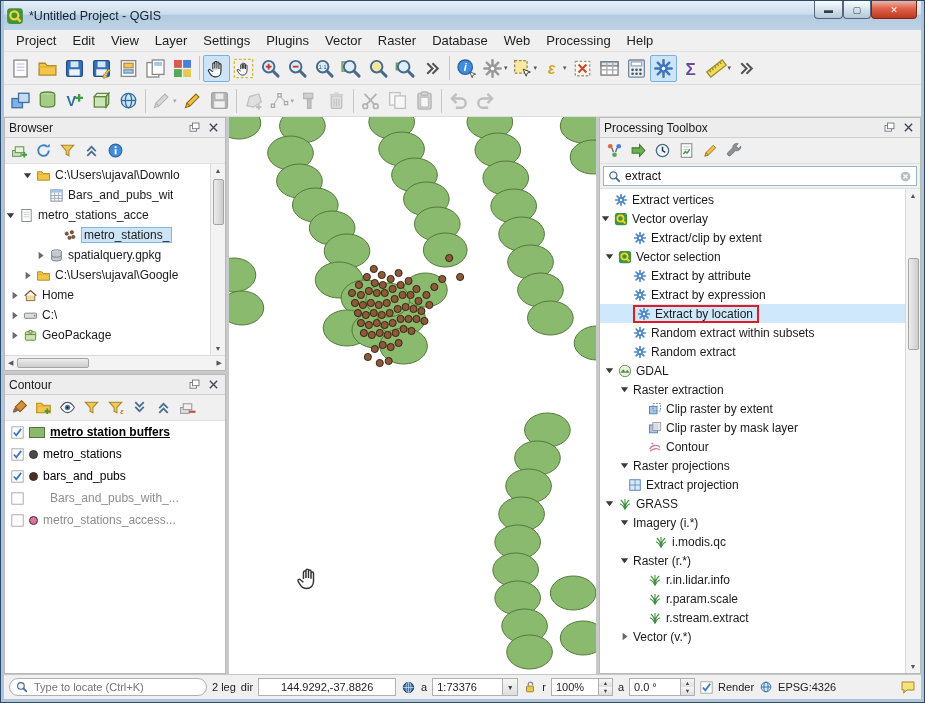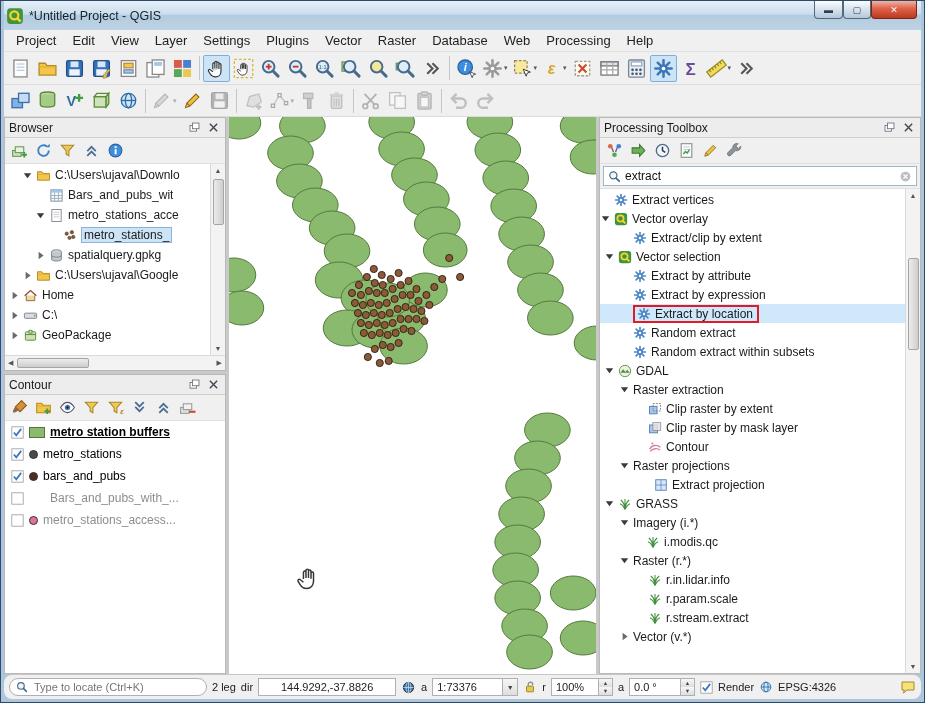--- a/index.html
+++ b/index.html
@@ -59,21 +59,21 @@
   .layers-body{flex:1;background:#fff;}
   
   .searchrow{height:25px;display:flex;align-items:center;background:#f0f0f0;padding:2px 3px;border-bottom:1px solid #e0e0e0;}
   .searchbox{flex:1;height:20px;background:#fff;border:1px solid #9fb6c9;display:flex;align-items:center;gap:4px;padding:0 4px;}
   .searchbox input{flex:1;border:none;outline:none;font-size:12px;padding:0;background:transparent;color:#111;}
   
   .map{flex:1;position:relative;background:#fff;overflow:hidden;}
   .map svg.mapsvg{position:absolute;left:0;top:0;}
   .cursor{position:absolute;left:66px;top:448px;}
   
-  .status{height:25px;display:flex;align-items:center;gap:5px;padding:0 5px;font-size:11px;color:#222;background:#f0f0f0;border-top:1px solid #c6c6c6;border-radius:8px;}
+  .status{height:25px;display:flex;align-items:center;gap:5px;padding:0 5px;font-size:11px;color:#222;background:#f0f0f0;border-top:1px solid #c6c6c6;}
   .locator{width:198px;height:18px;border:1px solid #b0b0b0;border-radius:9px;background:#fff;display:flex;align-items:center;gap:4px;padding:0 6px;overflow:hidden;}
   .locator input{border:none;outline:none;font-size:11px;color:#9a9a9a;width:100%;background:transparent;}
   .sbox{height:18px;border:1px solid #b0b0b0;background:#fff;display:flex;align-items:center;font-size:11px;}
   .coord{width:138px;justify-content:center;}
   .combo{width:86px;justify-content:space-between;padding-left:4px;}
   .carr{width:15px;height:16px;background:linear-gradient(#f7f7f7,#dedede);border-left:1px solid #b0b0b0;display:flex;align-items:center;justify-content:center;font-size:7px;color:#444;}
   .spinbox{justify-content:space-between;padding-left:4px;}
   .spin{display:flex;flex-direction:column;border-left:1px solid #b0b0b0;}
   .spin span{width:13px;height:8px;display:flex;align-items:center;justify-content:center;font-size:5.5px;color:#444;background:linear-gradient(#f7f7f7,#dedede);}
   .chk{width:13px;height:13px;}
@@ -519,21 +519,21 @@
                     <rect x="2" y="2" width="12" height="12" fill="#fff" stroke="#7a8a9a"></rect>
                     <rect x="2" y="2" width="12" height="3" fill="#9ec6ea"></rect>
                     <line x1="2" y1="8" x2="14" y2="8" stroke="#99aabb"></line>
                     <line x1="2" y1="11" x2="14" y2="11" stroke="#99aabb"></line>
                     <line x1="6" y1="5" x2="6" y2="14" stroke="#99aabb"></line>
                     <line x1="10" y1="5" x2="10" y2="14" stroke="#99aabb"></line>
                   </svg>
                 </span>
                 <span class="tlabel">Bars_and_pubs_wit</span>
               </div>
-              <div class="trow" style="padding-left:30px">
+              <div class="trow" style="">
                 <span class="arr">
                   <svg width="9" height="9" viewBox="0 0 9 9">
                     <path d="M0.8 2.2 H8.2 L4.5 7.2z" fill="#3a3a3a"></path>
                   </svg>
                 </span>
                 <span class="icon">
                   <svg viewBox="0 0 16 16" width="15" height="15">
                     <rect x="3" y="1.6" width="10" height="12.8" fill="#fdfdfd" stroke="#8a8a8a"></rect>
                     <line x1="5" y1="4.6" x2="11" y2="4.6" stroke="#c2cedd"></line>
                     <line x1="5" y1="7" x2="11" y2="7" stroke="#c2cedd"></line>
@@ -1070,37 +1070,37 @@
                     <g stroke="#4b86c4" stroke-width="1.9" stroke-linecap="round">
                       <line x1="8" y1="1.8" x2="8" y2="14.2"></line>
                       <line x1="1.8" y1="8" x2="14.2" y2="8"></line>
                       <line x1="3.6" y1="3.6" x2="12.4" y2="12.4"></line>
                       <line x1="12.4" y1="3.6" x2="3.6" y2="12.4"></line>
                     </g>
                     <circle cx="8" cy="8" r="3.3" fill="#4b86c4"></circle>
                     <circle cx="8" cy="8" r="1.4" fill="#fff"></circle>
                   </svg>
                 </span>
-                <span class="tlabel">Random extract</span>
+                <span class="tlabel">Random extract within subsets</span>
               </div>
               <div class="prow" style="padding-left:19px">
                 <span class="arr"></span>
                 <span class="icon">
                   <svg viewBox="0 0 16 16" width="14" height="14">
                     <g stroke="#4b86c4" stroke-width="1.9" stroke-linecap="round">
                       <line x1="8" y1="1.8" x2="8" y2="14.2"></line>
                       <line x1="1.8" y1="8" x2="14.2" y2="8"></line>
                       <line x1="3.6" y1="3.6" x2="12.4" y2="12.4"></line>
                       <line x1="12.4" y1="3.6" x2="3.6" y2="12.4"></line>
                     </g>
                     <circle cx="8" cy="8" r="3.3" fill="#4b86c4"></circle>
                     <circle cx="8" cy="8" r="1.4" fill="#fff"></circle>
                   </svg>
                 </span>
-                <span class="tlabel">Random extract within subsets</span>
+                <span class="tlabel">Random extract</span>
               </div>
               <div class="prow" style="padding-left:4px">
                 <span class="arr">
                   <svg width="9" height="9" viewBox="0 0 9 9">
                     <path d="M0.8 2.2 H8.2 L4.5 7.2z" fill="#3a3a3a"></path>
                   </svg>
                 </span>
                 <span class="icon">
                   <svg viewBox="0 0 16 16" width="14" height="14">
                     <circle cx="8" cy="8" r="6.5" fill="#e8f4e0" stroke="#5a8a4a"></circle>
@@ -1148,21 +1148,21 @@
                 <span class="tlabel">Contour</span>
               </div>
               <div class="prow" style="padding-left:19px">
                 <span class="arr">
                   <svg width="9" height="9" viewBox="0 0 9 9">
                     <path d="M0.8 2.2 H8.2 L4.5 7.2z" fill="#3a3a3a"></path>
                   </svg>
                 </span>
                 <span class="tlabel">Raster projections</span>
               </div>
-              <div class="prow" style="padding-left:40px">
+              <div class="prow" style="padding-left:14px">
                 <span class="arr"></span>
                 <span class="icon">
                   <svg viewBox="0 0 16 16" width="14" height="14">
                     <rect x="2" y="2" width="12" height="12" fill="#d8e8f8" stroke="#4a7db8"></rect>
                     <path d="M2 8 h12 M8 2 v12" stroke="#4a7db8" stroke-width="0.8"></path>
                   </svg>
                 </span>
                 <span class="tlabel">Extract projection</span>
               </div>
               <div class="prow" style="padding-left:4px">
@@ -1179,21 +1179,21 @@
                 <span class="tlabel">GRASS</span>
               </div>
               <div class="prow" style="padding-left:19px">
                 <span class="arr">
                   <svg width="9" height="9" viewBox="0 0 9 9">
                     <path d="M0.8 2.2 H8.2 L4.5 7.2z" fill="#3a3a3a"></path>
                   </svg>
                 </span>
                 <span class="tlabel">Imagery (i.*)</span>
               </div>
-              <div class="prow" style="padding-left:32px">
+              <div class="prow" style="padding-left:40px">
                 <span class="arr"></span>
                 <span class="icon">
                   <svg viewBox="0 0 16 16" width="14" height="14">
                     <path d="M8 14.5 C7.8 9 6 5.5 3.2 3.4 M8 14.5 C8.2 9 10 5.5 12.8 3.4 M8 14.5 C8 8.5 8 5 8 2.2 M8 14.5 C6.6 10.6 4.6 8.6 2.2 7.6 M8 14.5 C9.4 10.6 11.4 8.6 13.8 7.6" fill="none" stroke="#3f8f3f" stroke-width="1.2"></path>
                   </svg>
                 </span>
                 <span class="tlabel">i.modis.qc</span>
               </div>
               <div class="prow" style="padding-left:19px">
                 <span class="arr">

